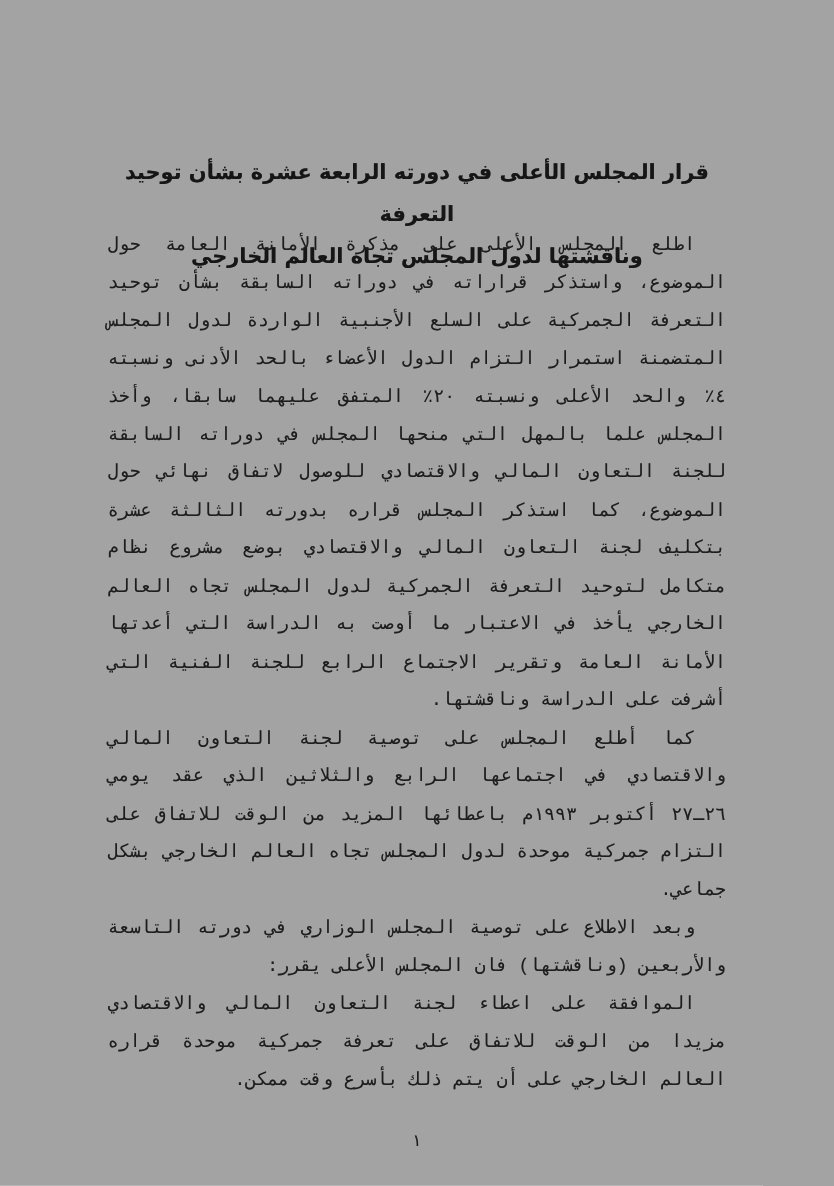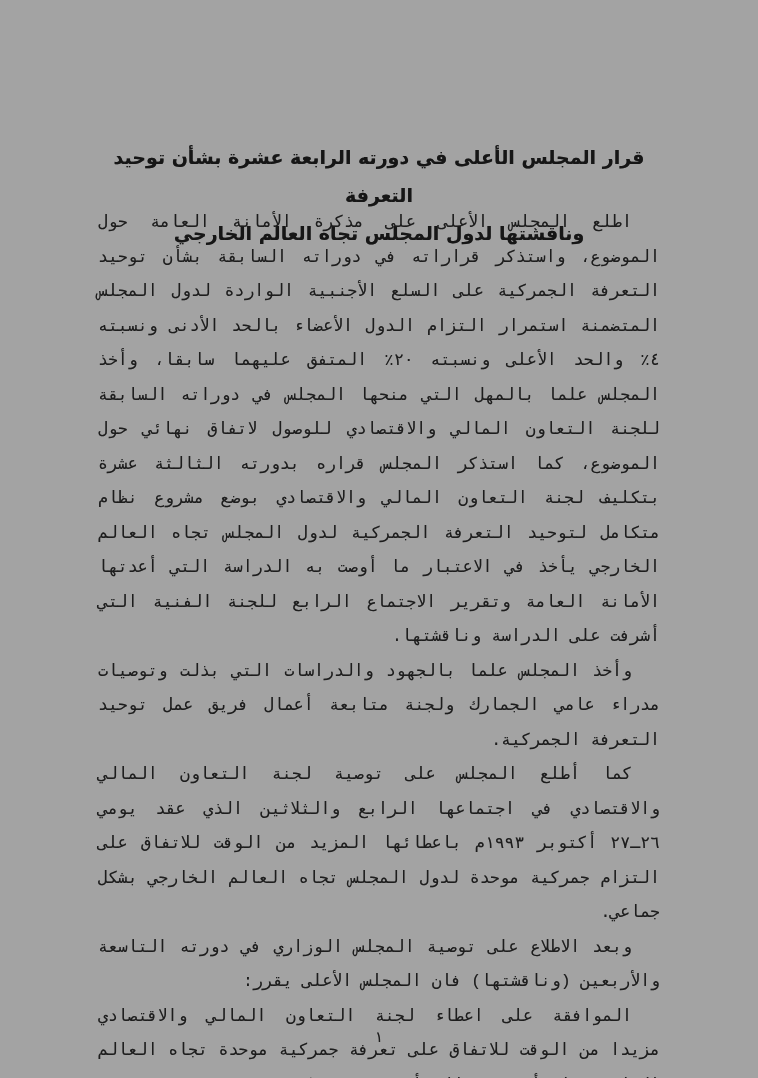--- a/index.html
+++ b/index.html
@@ -69,21 +69,20 @@
 
 <div class="page">
 
   <div class="doc-title">
     <div>قرار المجلس الأعلى في دورته الرابعة عشرة بشأن توحيد التعرفة</div>
     <div>وناقشتها لدول المجلس تجاه العالم الخارجي</div>
   </div>
 
   <div class="doc-body">
     <p>اطلع المجلس الأعلى على مذكرة الأمانة العامة حول الموضوع، واستذكر قراراته في دوراته السابقة بشأن توحيد التعرفة الجمركية على السلع الأجنبية الواردة لدول المجلس المتضمنة استمرار التزام الدول الأعضاء بالحد الأدنى ونسبته ٤٪ والحد الأعلى ونسبته ٢٠٪ المتفق عليهما سابقا، وأخذ المجلس علما بالمهل التي منحها المجلس في دوراته السابقة للجنة التعاون المالي والاقتصادي للوصول لاتفاق نهائي حول الموضوع، كما استذكر المجلس قراره بدورته الثالثة عشرة بتكليف لجنة التعاون المالي والاقتصادي بوضع مشروع نظام متكامل لتوحيد التعرفة الجمركية لدول المجلس تجاه العالم الخارجي يأخذ في الاعتبار ما أوصت به الدراسة التي أعدتها الأمانة العامة وتقرير الاجتماع الرابع للجنة الفنية التي أشرفت على الدراسة وناقشتها.</p>
-    <p>وأخذ المجلس علما بالجهود والدراسات التي بذلت وتوصيات مدراء عامي الجمارك ولجنة متابعة أعمال فريق عمل توحيد التعرفة الجمركية.</p>
     <p>كما أطلع المجلس على توصية لجنة التعاون المالي والاقتصادي في اجتماعها الرابع والثلاثين الذي عقد يومي ٢٦ـ٢٧ أكتوبر ١٩٩٣م باعطائها المزيد من الوقت للاتفاق على التزام جمركية موحدة لدول المجلس تجاه العالم الخارجي بشكل جماعي.</p>
     <p>وبعد الاطلاع على توصية المجلس الوزاري في دورته التاسعة والأربعين (وناقشتها) فان المجلس الأعلى يقرر:</p>
-    <p>الموافقة على اعطاء لجنة التعاون المالي والاقتصادي مزيدا من الوقت للاتفاق على تعرفة جمركية موحدة تجاه العالم الخارجي على أن يتم ذلك بأسرع وقت ممكن.</p>
+    <p>الموافقة على اعطاء لجنة التعاون المالي والاقتصادي مزيدا من الوقت للاتفاق على تعرفة جمركية موحدة قراره العالم الخارجي على أن يتم ذلك بأسرع وقت ممكن.</p>
   </div>
 
   <div class="page-number">١</div>
 
 </div>
 
 </body></html>

